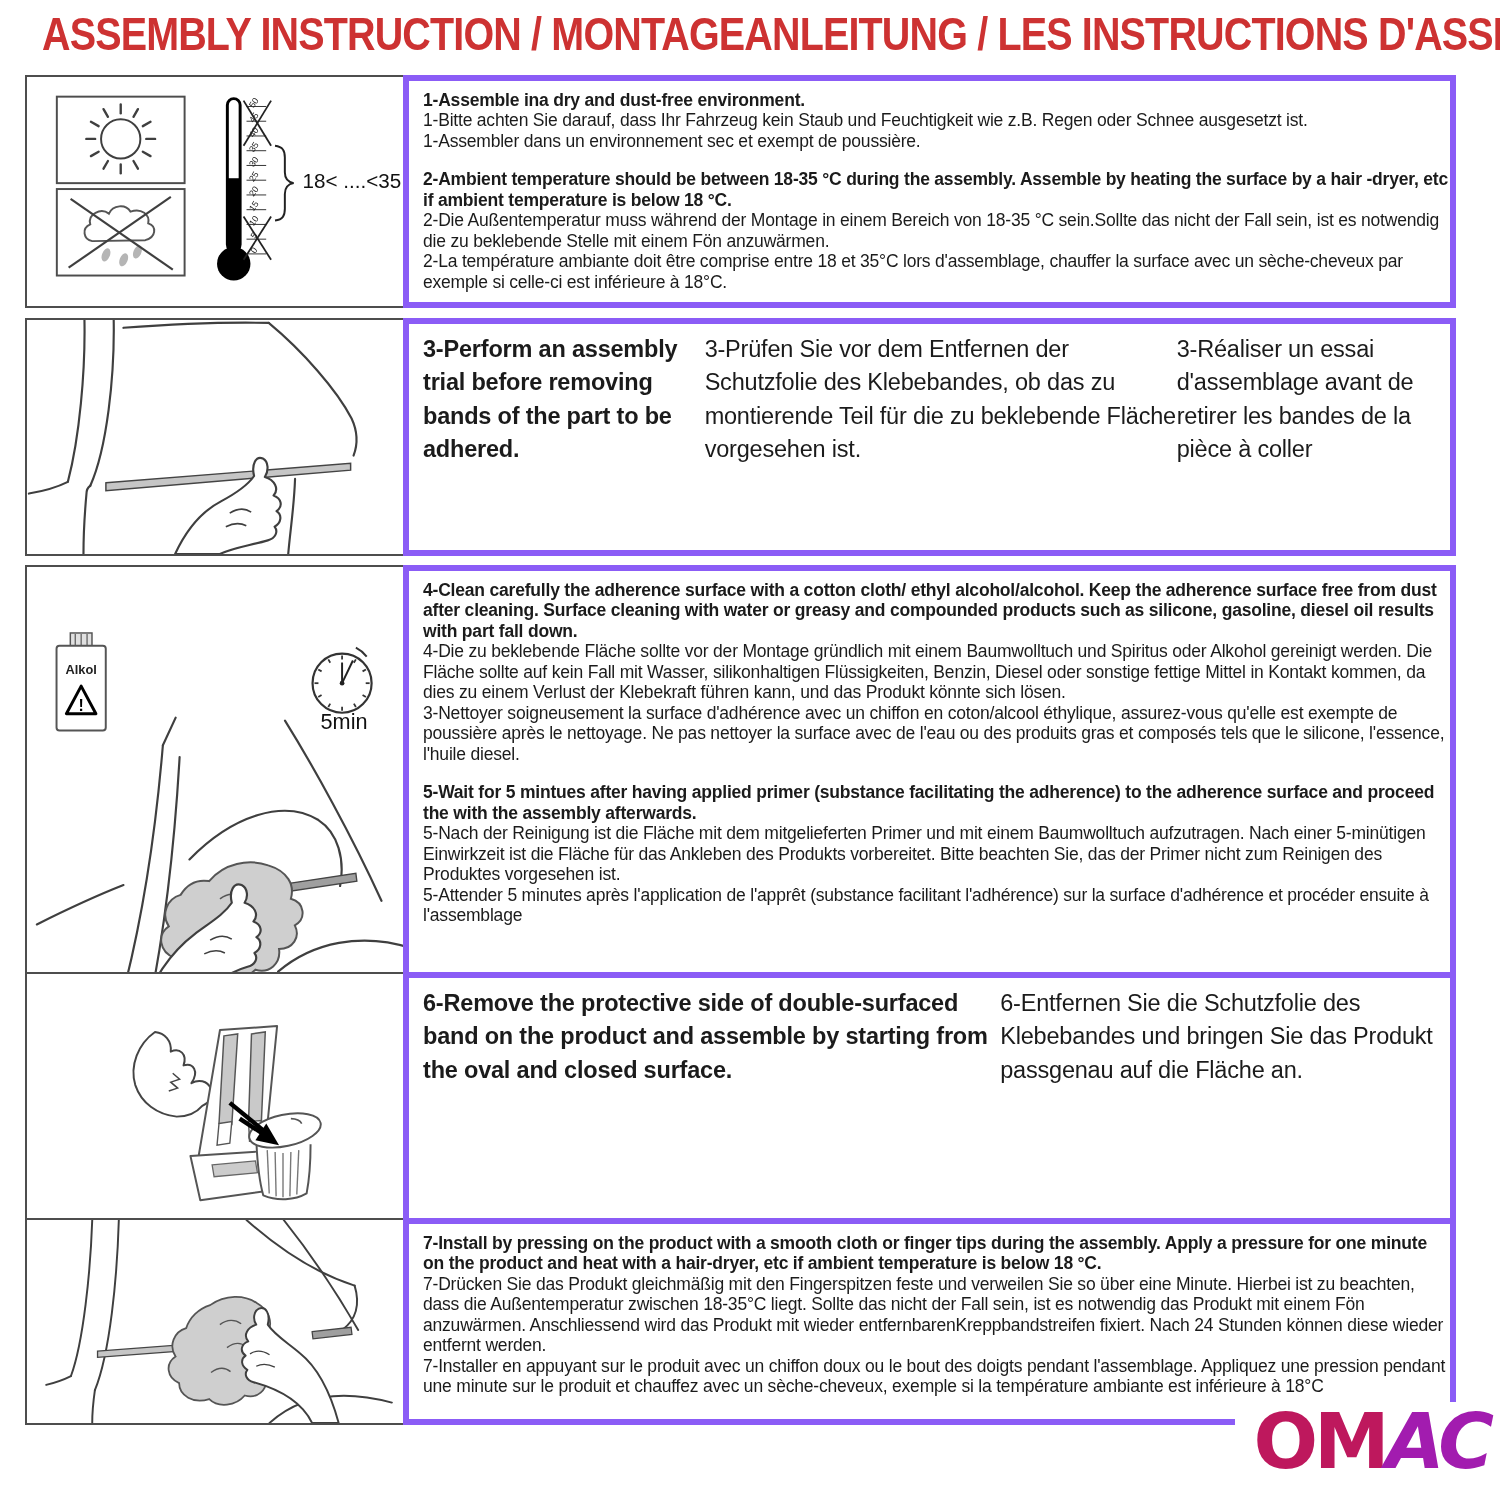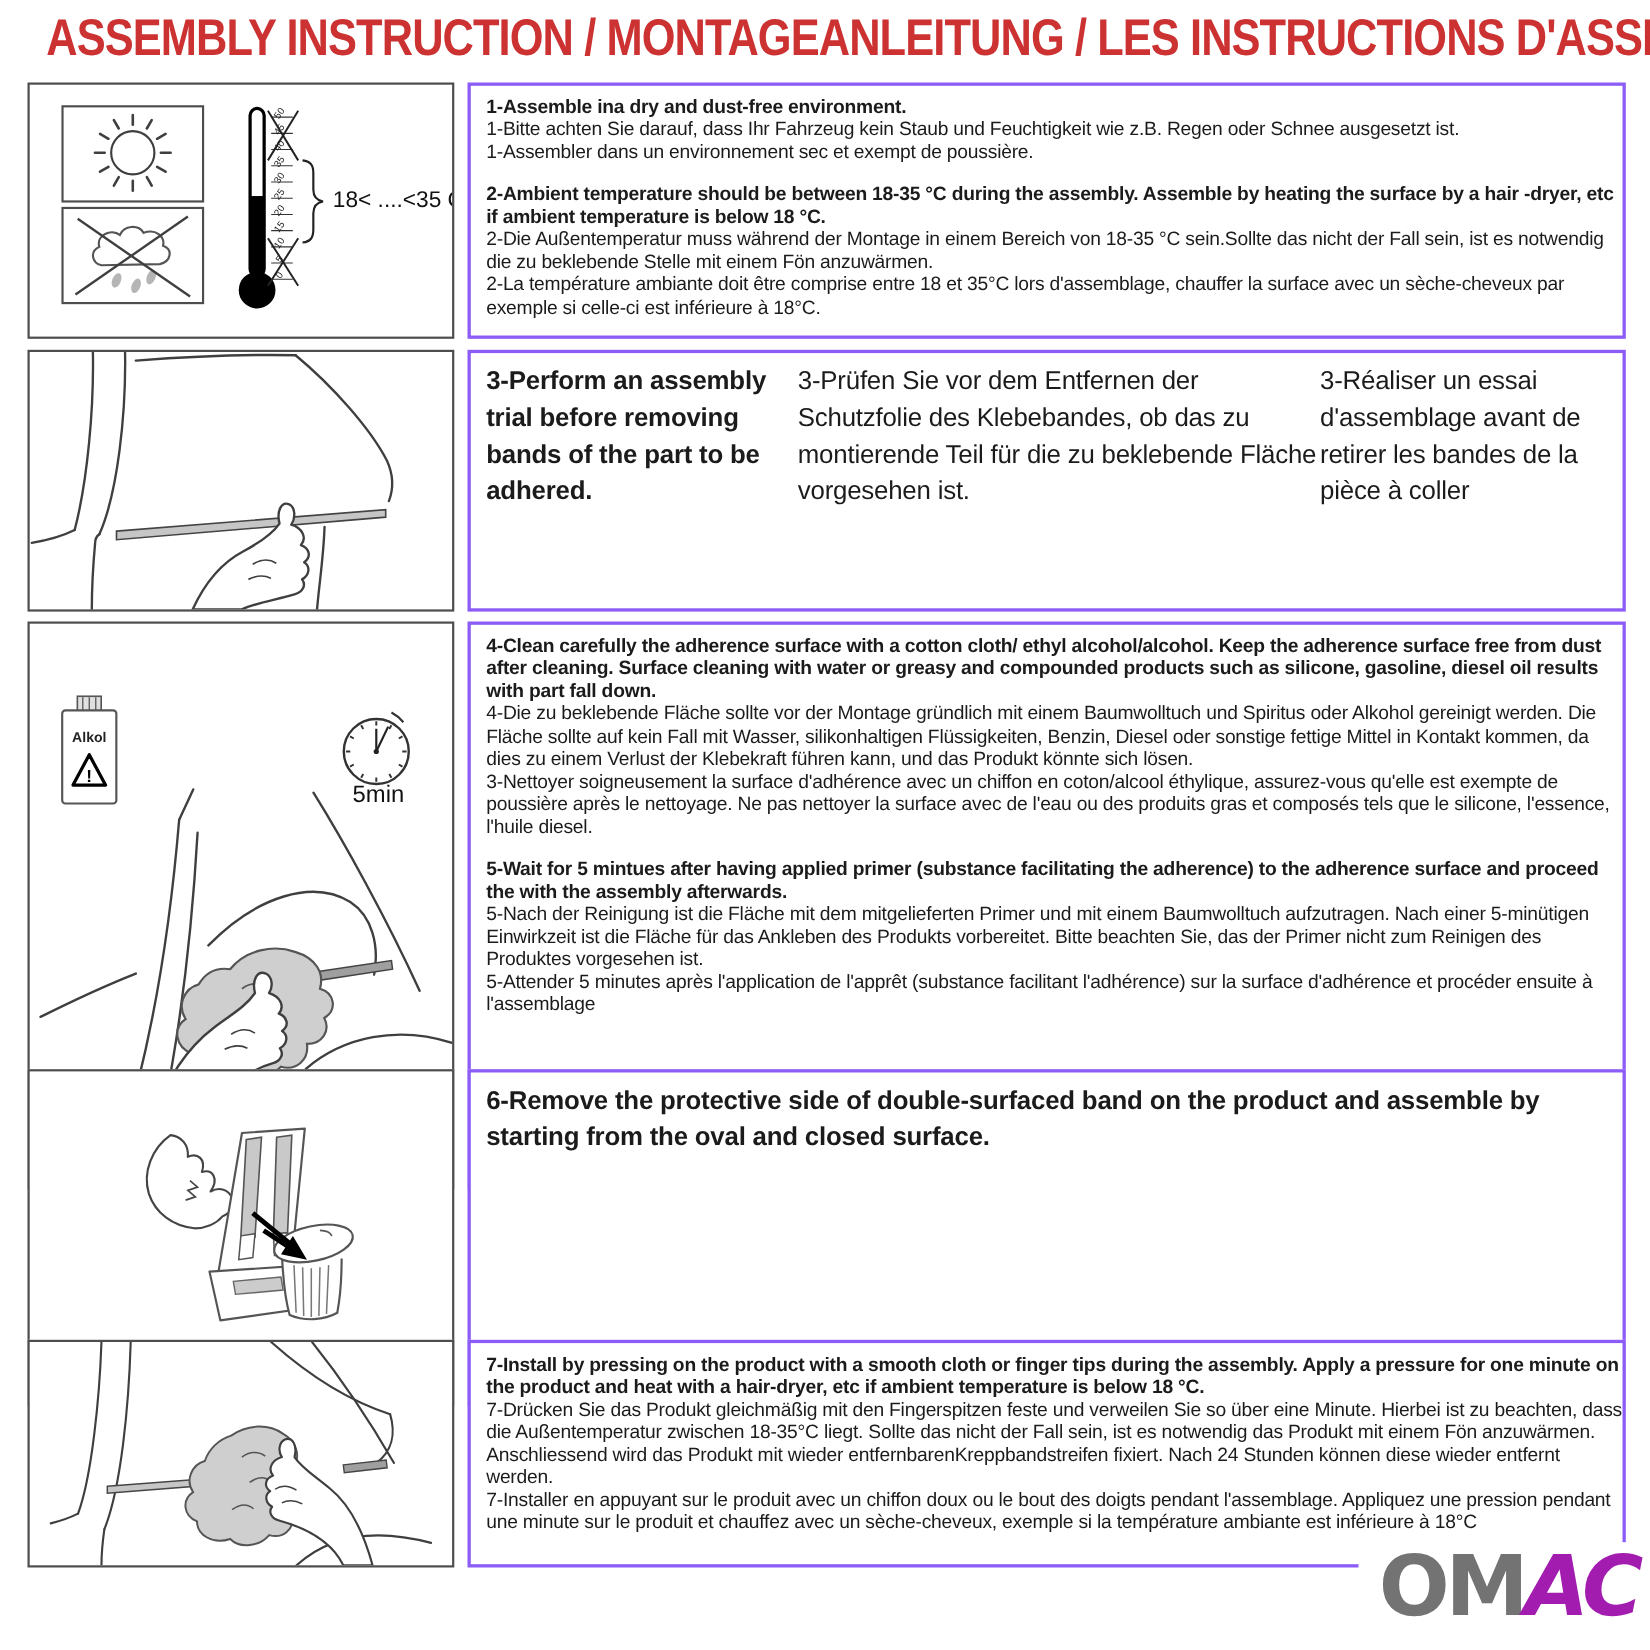--- a/index.html
+++ b/index.html
@@ -10,41 +10,41 @@
   .title{
     position:absolute;top:6px;left:42px;font-size:47px;font-weight:700;color:#cd3232;
     letter-spacing:-1px;white-space:nowrap;transform:scaleX(.84);transform-origin:left top;
   }
   .figbox{
     position:absolute;left:25px;width:388px;background:#fff;
     border:2px solid #4d4d4d;box-sizing:border-box;
   }
   .figbox svg{display:block;width:100%;height:100%;}
   .textbox{
-    position:absolute;left:425px;width:1053px;background:#fff;
-    border:3px solid #8b5cf6;box-sizing:border-box;padding:9px 0 6px 14px;
+    position:absolute;left:403px;width:1053px;background:#fff;
+    border:6px solid #8b5cf6;box-sizing:border-box;padding:9px 0 6px 14px;
   }
   .textbox.center{display:flex;flex-direction:row;justify-content:center;}
   .textbox p{margin:0;letter-spacing:-.2px;}
   .sm{font-size:17.5px;line-height:1.17;}
   .lg{font-size:23.5px;line-height:1.42;}
   .b{font-weight:700;}
   .gap{margin-top:18px !important;}
   
   .r1{top:75px;height:233px;}
   .r2{top:318px;height:238px;}
   .r3{top:565px;height:516px;}
   .r4{top:972px;height:306px;}
   .r5{top:1218px;height:207px;}
   .logo{
     position:absolute;top:1402px;right:8px;z-index:5;background:#fff;
     padding:2px 2px 2px 18px;font-family:"DejaVu Sans",sans-serif;
     font-weight:700;font-size:76px;line-height:1;letter-spacing:-4px;white-space:nowrap;
   }
-  .logo .blk{color:#737373;}
+  .logo .blk{color:#be185d;}
   .logo .red{color:#a21caf;font-style:italic;}
   text{font-family:"Liberation Sans",sans-serif;}
 </style>
 </head>
 <body>
 
 <div class="title">ASSEMBLY INSTRUCTION / MONTAGEANLEITUNG / LES INSTRUCTIONS D'ASSEMBLAGE</div>
 
 <div class="figbox r1">
   <svg viewBox="0 0 390 233">
@@ -257,20 +257,21 @@
 
     <g stroke="#000" stroke-width="4.5">
       <line x1="206" y1="96" x2="240" y2="124"></line>
       <line x1="216" y1="112" x2="242" y2="129"></line>
       <polygon points="256,139 232,134 243,117" fill="#000" stroke="none"></polygon>
     </g>
   </svg>
 </div>
 <div class="textbox r4 center">
   <p class="lg b">6-Remove the protective side of double-surfaced band on the product and assemble by starting from the oval and closed surface.</p>
+  <p class="lg">6-Entfernen Sie die Schutzfolie des Klebebandes und bringen Sie das Produkt passgenau auf die Fläche an.</p>
 </div>
 
 <div class="figbox r5">
   <svg viewBox="0 0 390 229">
     <g stroke="#3f3f3f" stroke-width="2.2" fill="none" stroke-linecap="round" stroke-linejoin="round">
       <path d="M52,0 C50,58 42,138 28,176"></path>
       <path d="M82,0 C80,66 72,150 55,192"></path>
       <path d="M28,176 C18,181 8,184 0,186"></path>
       <path d="M55,192 C53,206 52,218 52,229"></path>
       <path d="M226,0 C262,32 304,60 348,74"></path>

